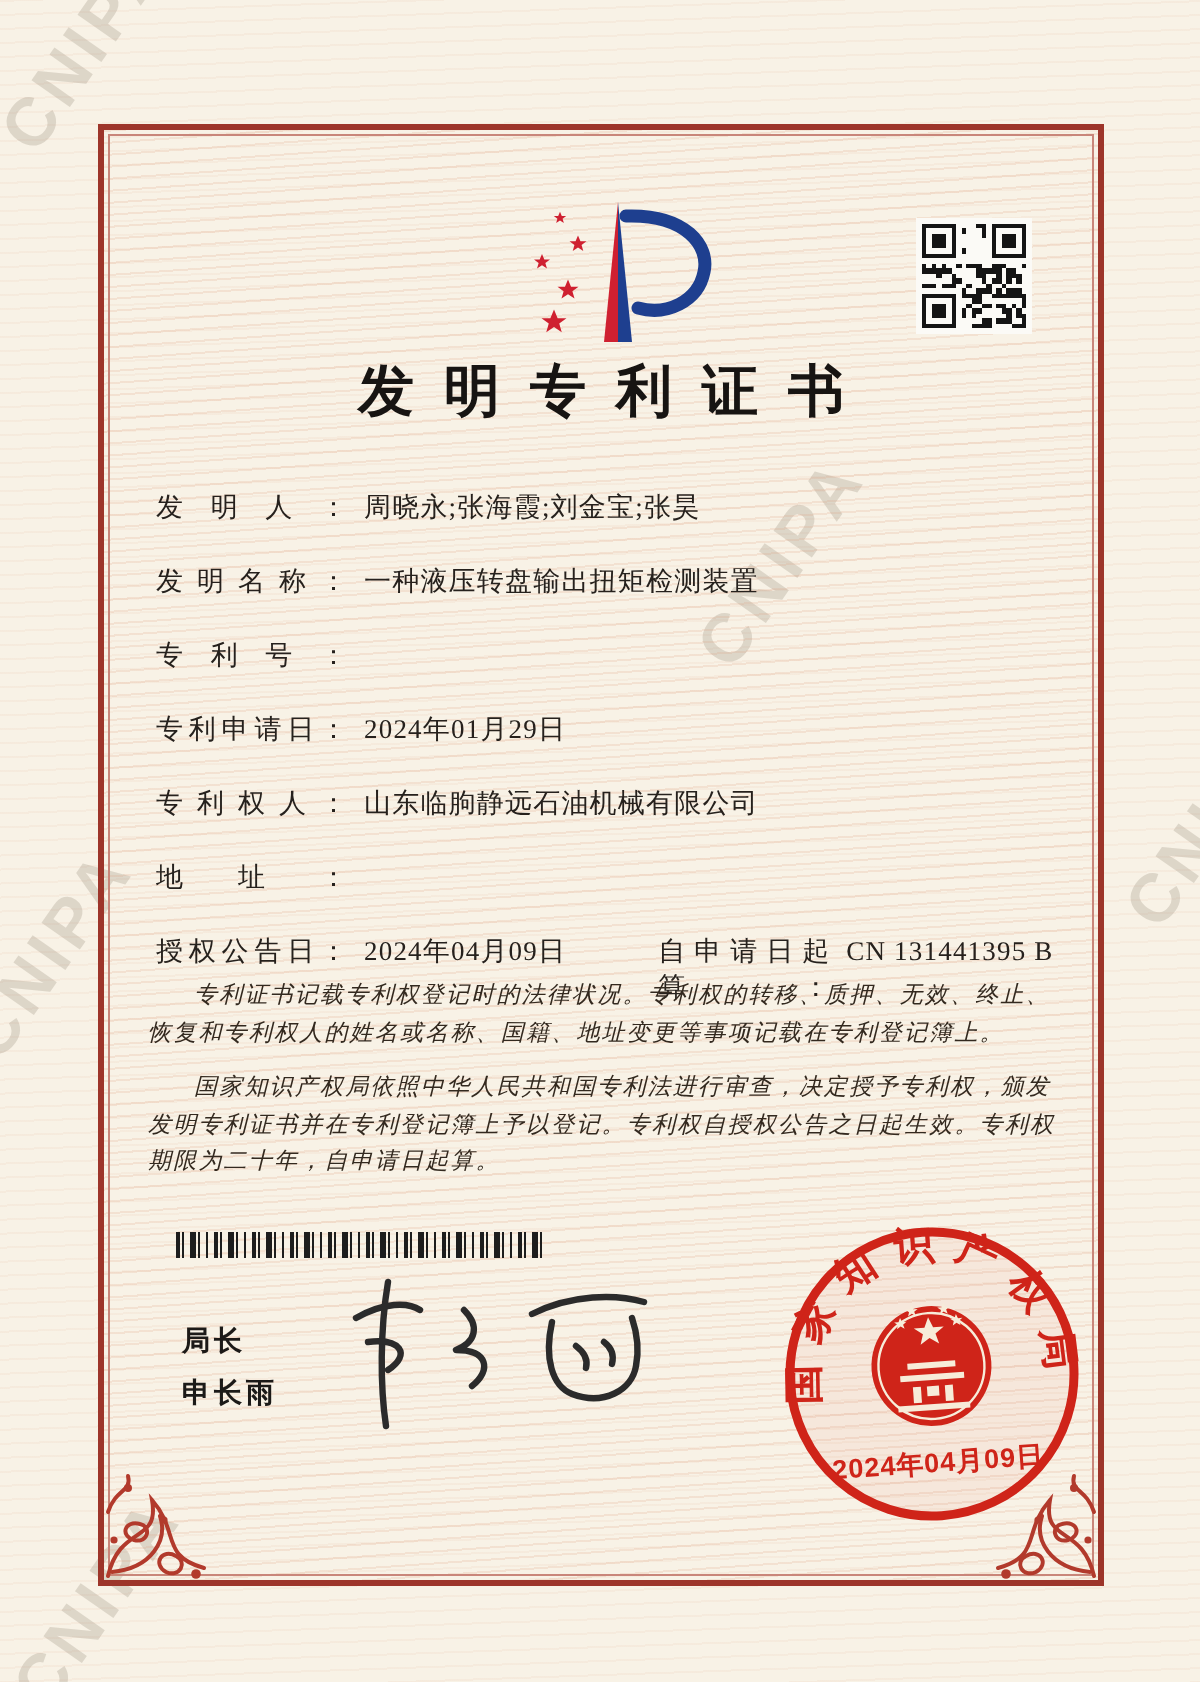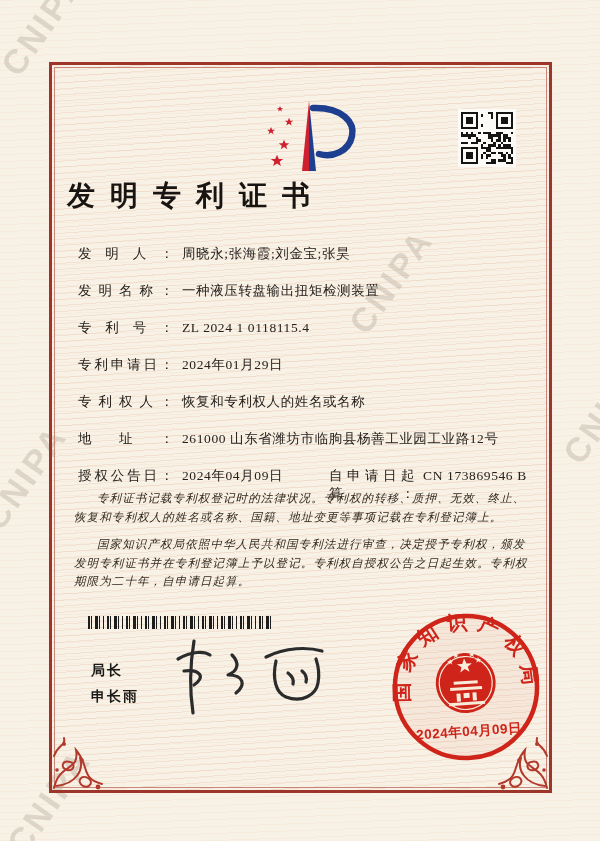--- a/index.html
+++ b/index.html
@@ -28,21 +28,21 @@
   
   .cert-no{position:absolute;left:26px;top:32px;font-size:13.5px;color:#2c2622;letter-spacing:2px;}
   .logo{position:absolute;left:195px;top:30px;width:118px;height:80px;}
   #qr{
     position:absolute;left:406px;top:44px;width:58px;height:58px;
     display:grid;grid-template-rows:repeat(21,1fr);grid-template-columns:repeat(21,1fr);
     background:#fbfaf6;padding:3px;box-sizing:border-box;
   }
   #qr i{display:block;}
   .title{
-    position:absolute;left:0;top:112px;width:100%;text-align:left;
+    position:absolute;left:0;top:112px;width:100%;text-align:center;
     font-size:28px;font-weight:700;color:#171412;letter-spacing:15px;text-indent:15px;
   }
   
   .fields{position:absolute;left:26px;top:180px;width:452px;display:flex;flex-direction:column;gap:19px;}
   .row{display:flex;font-size:13.5px;color:#26211d;line-height:18px;}
   .flabel{width:96px;flex:0 0 96px;text-align:justify;text-align-last:justify;letter-spacing:0.5px;}
   .fvalue{margin-left:8px;letter-spacing:0.6px;white-space:nowrap;}
   .pair2{display:flex;margin-left:46px;}
   .pair2 .flabel{width:86px;flex:0 0 86px;}
   
@@ -580,40 +580,38 @@
       <div class="row">
         <span class="flabel">发明人：</span>
         <span class="fvalue">周晓永;张海霞;刘金宝;张昊</span>
       </div>
       <div class="row">
         <span class="flabel">发明名称：</span>
         <span class="fvalue">一种液压转盘输出扭矩检测装置</span>
       </div>
       <div class="row">
         <span class="flabel">专利号：</span>
-        <span class="fvalue">ZL 2024 1 0118115.4</span>
       </div>
       <div class="row">
         <span class="flabel">专利申请日：</span>
         <span class="fvalue">2024年01月29日</span>
       </div>
       <div class="row">
         <span class="flabel">专利权人：</span>
-        <span class="fvalue">恢复和专利权人的姓名或名称</span>
+        <span class="fvalue">山东临朐静远石油机械有限公司</span>
       </div>
       <div class="row">
         <span class="flabel">地址：</span>
-        <span class="fvalue">261000 山东省潍坊市临朐县杨善工业园工业路12号</span>
       </div>
       <div class="row">
         <span class="flabel">授权公告日：</span>
         <span class="fvalue">2024年04月09日</span>
         <span class="pair2">
           <span class="flabel">自申请日起算：</span>
-          <span class="fvalue">CN 173869546 B</span>
+          <span class="fvalue">CN 131441395 B</span>
         </span>
       </div>
     </div>
 
     <div class="legal">
       <p>专利证书记载专利权登记时的法律状况。专利权的转移、质押、无效、终止、恢复和专利权人的姓名或名称、国籍、地址变更等事项记载在专利登记簿上。</p>
       <p>国家知识产权局依照中华人民共和国专利法进行审查，决定授予专利权，颁发发明专利证书并在专利登记簿上予以登记。专利权自授权公告之日起生效。专利权期限为二十年，自申请日起算。</p>
     </div>
 
     <div class="barcode"></div>

